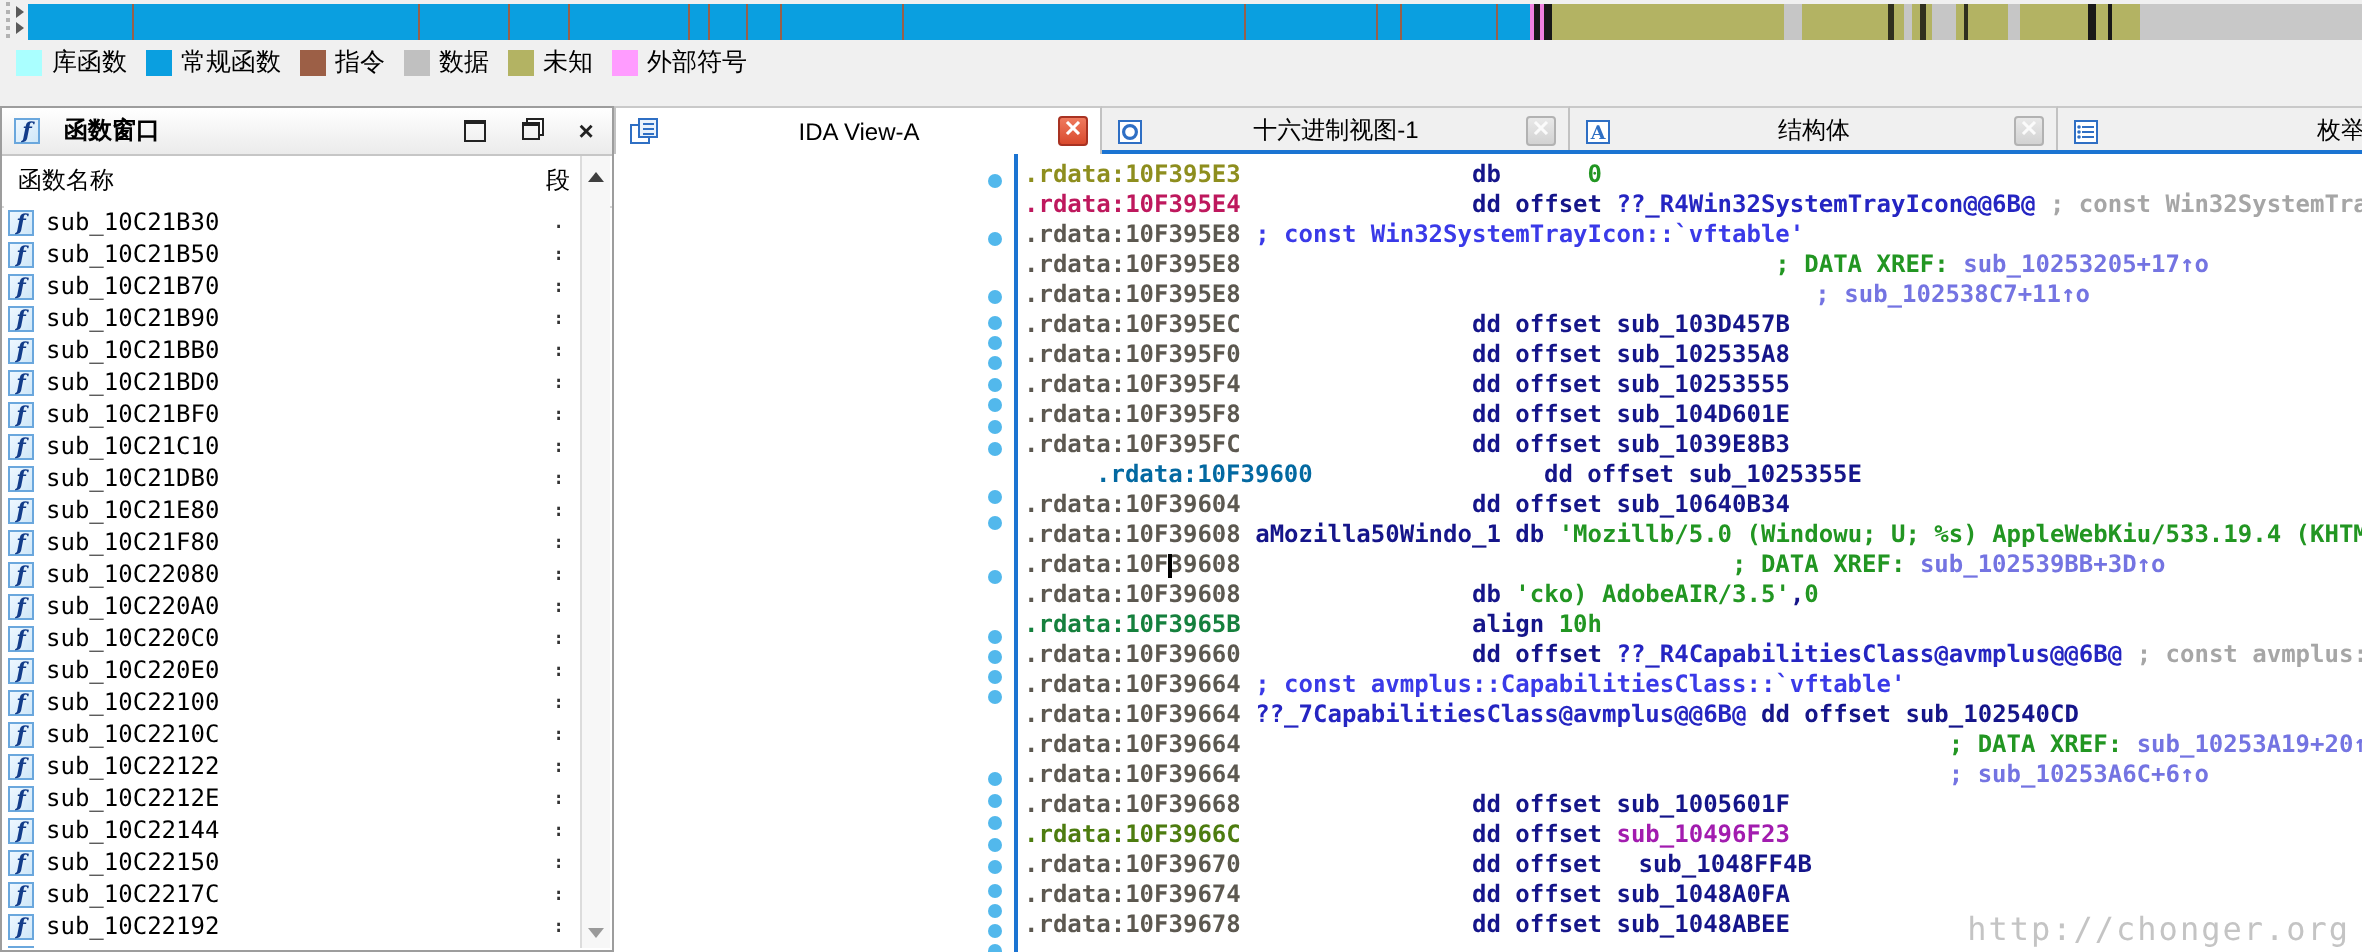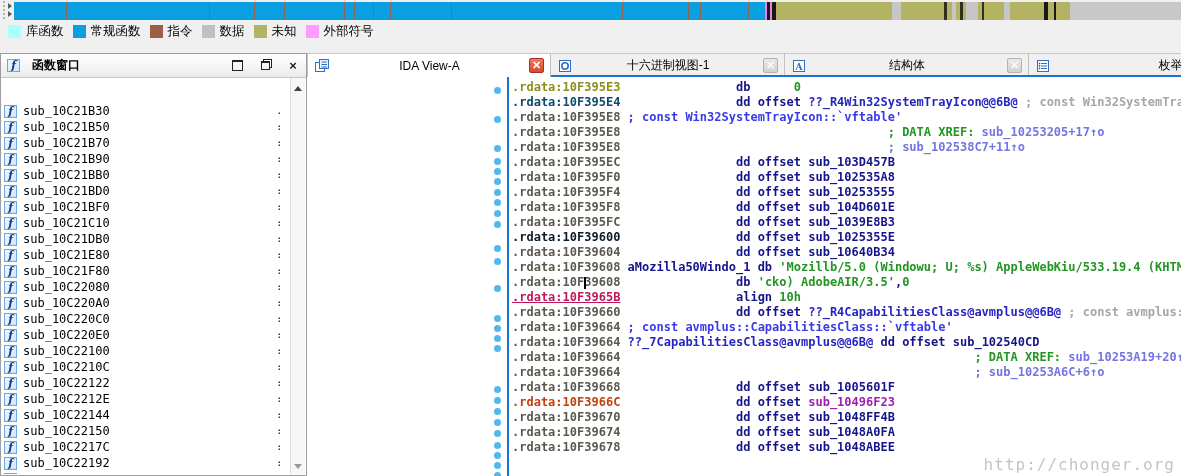--- a/index.html
+++ b/index.html
@@ -145,20 +145,24 @@
       <span class="f-icon">f</span>
       <span class="t">函数窗口</span>
       <span class="win-btn">
           <span class="glyph-max"></span>
         </span>
       <span class="win-btn">
           <span class="glyph-restore"></span>
         </span>
       <span class="win-btn glyph-close">×</span>
     </div>
+    <div id="fn-header">
+      <span class="h1">函数名称</span>
+      <span class="h2">段</span>
+    </div>
     <div id="fn-list">
         <div class="fn-row">
           <span class="f-icon">f</span>
           <span class="fn-label">sub_10C21B30</span>
           <span class="fn-suffix">. .</span>
         </div>
         <div class="fn-row">
           <span class="f-icon">f</span>
           <span class="fn-label">sub_10C21B50</span>
           <span class="fn-suffix">. .</span>
@@ -355,41 +359,42 @@
       <div class="dot" style="top: 419px;"></div>
       <div class="dot" style="top: 430px;"></div>
       <div class="dot" style="top: 442px;"></div>
       <div class="dot" style="top: 452px;"></div>
       <div class="dot" style="top: 462px;"></div>
       <div class="dot" style="top: 472px;"></div>
     </div>
   <div id="vline"></div>
   <div id="listing">
       <div class="line"><span style="color: rgb(142, 142, 30);">.rdata:10F395E3</span><span style="color: rgb(21, 21, 138);">                db      </span><span style="color: rgb(34, 150, 34);">0</span></div>
-      <div class="line"><span style="color: #0c4a6e;">.rdata:10F395E4</span><span style="color: rgb(21, 21, 138);">                dd offset </span><span style="color: rgb(37, 37, 194);">??_R4Win32SystemTrayIcon@@6B@</span><span style="color: rgb(166, 166, 166);"> ; const Win32SystemTrayI</span></div>
+      <div class="line"><span style="color: #be185d;">.rdata:10F395E4</span><span style="color: rgb(21, 21, 138);">                dd offset </span><span style="color: rgb(37, 37, 194);">??_R4Win32SystemTrayIcon@@6B@</span><span style="color: rgb(166, 166, 166);"> ; const Win32SystemTrayI</span></div>
       <div class="line"><span style="color: rgb(92, 88, 80);">.rdata:10F395E8</span><span style="color: rgb(58, 58, 232);"> ; const Win32SystemTrayIcon::`vftable'</span></div>
       <div class="line"><span style="color: rgb(92, 88, 80);">.rdata:10F395E8</span><span style="color: rgb(34, 150, 34);">                                     ; DATA XREF: </span><span style="color: rgb(116, 116, 226);">sub_10253205+17↑o</span></div>
-      <div class="line"><span style="color: rgb(92, 88, 80);">.rdata:10F395E8</span><span style="color: rgb(116, 116, 226);">                                     ; sub_102538C7+11↑o</span></div>
+      <div class="line"><span style="color: rgb(92, 88, 80);">.rdata:10F395E8</span><span style="color: rgb(116, 116, 226); margin-left: 20px;">                                     ; sub_102538C7+11↑o</span></div>
       <div class="line"><span style="color: rgb(92, 88, 80);">.rdata:10F395EC</span><span style="color: rgb(21, 21, 138);">                dd offset </span><span style="color: rgb(21, 21, 138);">sub_103D457B</span></div>
       <div class="line"><span style="color: rgb(92, 88, 80);">.rdata:10F395F0</span><span style="color: rgb(21, 21, 138);">                dd offset </span><span style="color: rgb(21, 21, 138);">sub_102535A8</span></div>
       <div class="line"><span style="color: rgb(92, 88, 80);">.rdata:10F395F4</span><span style="color: rgb(21, 21, 138);">                dd offset </span><span style="color: rgb(21, 21, 138);">sub_10253555</span></div>
       <div class="line"><span style="color: rgb(92, 88, 80);">.rdata:10F395F8</span><span style="color: rgb(21, 21, 138);">                dd offset </span><span style="color: rgb(21, 21, 138);">sub_104D601E</span></div>
       <div class="line"><span style="color: rgb(92, 88, 80);">.rdata:10F395FC</span><span style="color: rgb(21, 21, 138);">                dd offset </span><span style="color: rgb(21, 21, 138);">sub_1039E8B3</span></div>
-      <div class="line"><span style="color: #0f172a;">.rdata:10F39600</span><span style="color: rgb(21, 21, 138);">                dd offset </span><span style="color: rgb(21, 21, 138);">sub_1025355E</span></div>
+      <div class="line"><span style="color: #0369a1; margin-left: 36px;">.rdata:10F39600</span><span style="color: rgb(21, 21, 138);">                dd offset </span><span style="color: rgb(21, 21, 138);">sub_1025355E</span></div>
       <div class="line"><span style="color: rgb(92, 88, 80);">.rdata:10F39604</span><span style="color: rgb(21, 21, 138);">                dd offset </span><span style="color: rgb(21, 21, 138);">sub_10640B34</span></div>
       <div class="line"><span style="color: rgb(92, 88, 80);">.rdata:10F39608</span><span style="color: rgb(21, 21, 138); text-align: right;"> aMozilla50Windo_1</span><span style="color: rgb(21, 21, 138);"> db </span><span style="color: rgb(34, 150, 34);">'Mozillb/5.0 (Windowu; U; %s) AppleWebKiu/533.19.4 (KHTML, </span></div>
+      <div class="line"><span style="color: rgb(92, 88, 80);">.rdata:10F39608</span><span style="color: rgb(34, 150, 34);">                                  ; DATA XREF: </span><span style="color: rgb(116, 116, 226);">sub_102539BB+3D↑o</span></div>
       <div class="line"><span style="color: rgb(92, 88, 80);">.rdata:10F39608</span><span style="color: rgb(21, 21, 138);">                db </span><span style="color: rgb(34, 150, 34);">'cko) AdobeAIR/3.5'</span><span style="color: rgb(21, 21, 138);">,</span><span style="color: rgb(34, 150, 34);">0</span></div>
-      <div class="line"><span style="color: #be185d; text-decoration: underline;">.rdata:10F3965B</span><span style="color: rgb(21, 21, 138);">                align </span><span style="color: rgb(34, 150, 34);">10h</span></div>
+      <div class="line"><span style="color: #15803d;">.rdata:10F3965B</span><span style="color: rgb(21, 21, 138);">                align </span><span style="color: rgb(34, 150, 34);">10h</span></div>
       <div class="line"><span style="color: rgb(92, 88, 80);">.rdata:10F39660</span><span style="color: rgb(21, 21, 138);">                dd offset </span><span style="color: rgb(37, 37, 194);">??_R4CapabilitiesClass@avmplus@@6B@</span><span style="color: rgb(166, 166, 166);"> ; const avmplus::Ca</span></div>
       <div class="line"><span style="color: rgb(92, 88, 80);">.rdata:10F39664</span><span style="color: rgb(58, 58, 232);"> ; const avmplus::CapabilitiesClass::`vftable'</span></div>
       <div class="line"><span style="color: rgb(92, 88, 80);">.rdata:10F39664</span><span style="color: rgb(37, 37, 194);"> ??_7CapabilitiesClass@avmplus@@6B@</span><span style="color: rgb(21, 21, 138);"> dd offset </span><span style="color: rgb(21, 21, 138);">sub_102540CD</span></div>
       <div class="line"><span style="color: rgb(92, 88, 80);">.rdata:10F39664</span><span style="color: rgb(34, 150, 34);">                                                 ; DATA XREF: </span><span style="color: rgb(116, 116, 226);">sub_10253A19+20↑o</span></div>
       <div class="line"><span style="color: rgb(92, 88, 80);">.rdata:10F39664</span><span style="color: rgb(116, 116, 226);">                                                 ; sub_10253A6C+6↑o</span></div>
       <div class="line"><span style="color: rgb(92, 88, 80);">.rdata:10F39668</span><span style="color: rgb(21, 21, 138);">                dd offset </span><span style="color: rgb(21, 21, 138);">sub_1005601F</span></div>
-      <div class="line"><span style="color: #c2410c;">.rdata:10F3966C</span><span style="color: rgb(21, 21, 138);">                dd offset </span><span style="color: #a21caf;">sub_10496F23</span></div>
-      <div class="line"><span style="color: rgb(92, 88, 80);">.rdata:10F39670</span><span style="color: rgb(21, 21, 138);">                dd offset </span><span style="color: rgb(21, 21, 138);">sub_1048FF4B</span></div>
+      <div class="line"><span style="color: #4d7c0f;">.rdata:10F3966C</span><span style="color: rgb(21, 21, 138);">                dd offset </span><span style="color: #a21caf;">sub_10496F23</span></div>
+      <div class="line"><span style="color: rgb(92, 88, 80);">.rdata:10F39670</span><span style="color: rgb(21, 21, 138);">                dd offset </span><span style="color: rgb(21, 21, 138); margin-left: 11px;">sub_1048FF4B</span></div>
       <div class="line"><span style="color: rgb(92, 88, 80);">.rdata:10F39674</span><span style="color: rgb(21, 21, 138);">                dd offset </span><span style="color: rgb(21, 21, 138);">sub_1048A0FA</span></div>
       <div class="line"><span style="color: rgb(92, 88, 80);">.rdata:10F39678</span><span style="color: rgb(21, 21, 138);">                dd offset </span><span style="color: rgb(21, 21, 138);">sub_1048ABEE</span></div>
     </div>
   <div id="caret"></div>
   <div id="watermark">http://chonger.org</div>
 
 </div>
 
 </body></html>

